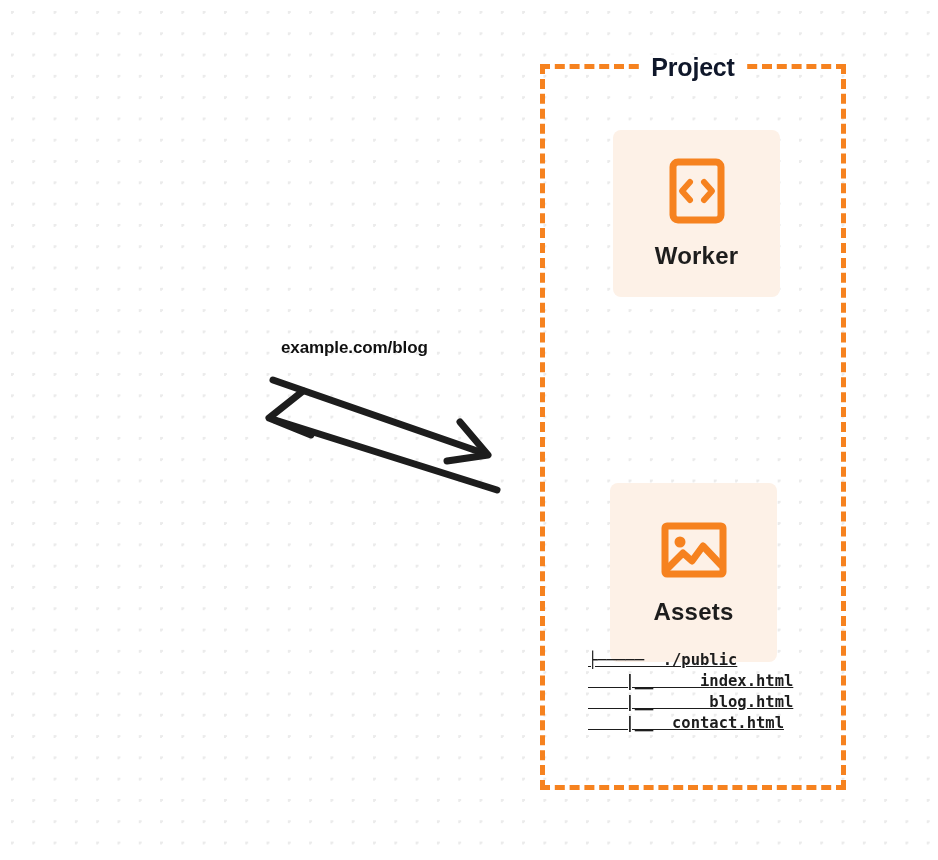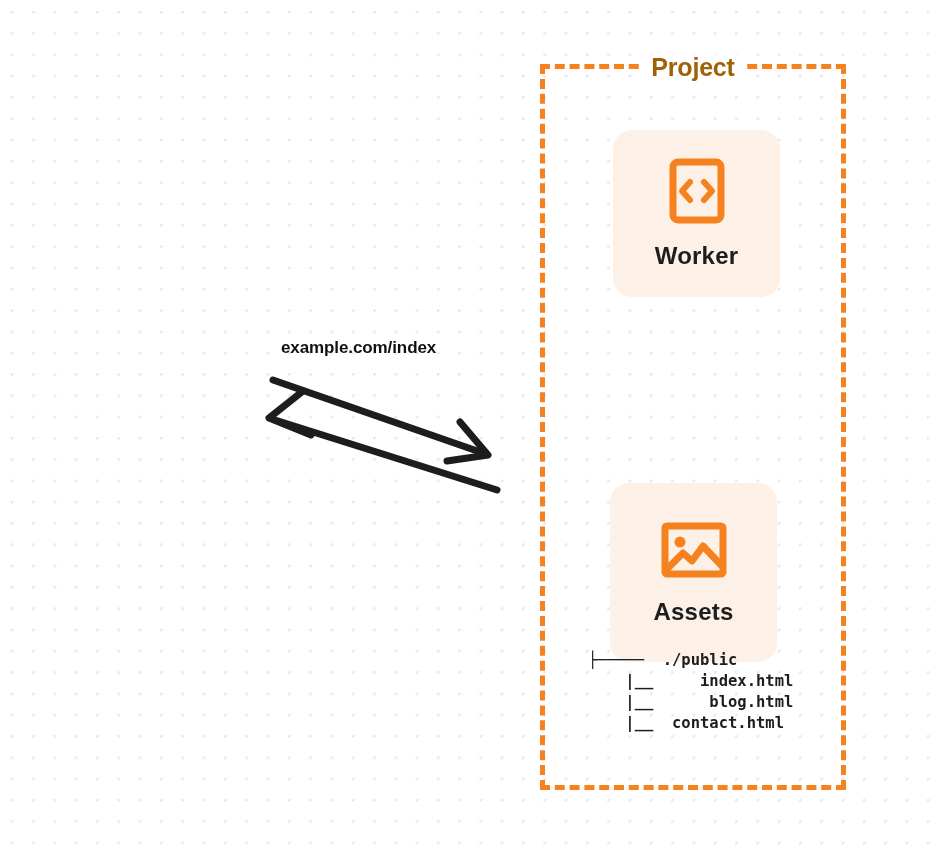--- a/index.html
+++ b/index.html
@@ -79,32 +79,32 @@
   }
   .project-title {
     position: absolute;
     left: 50%;
     top: -2px;
     transform: translate(-50%, -50%);
     background: #ffffff;
     padding: 0 9px;
     font-size: 25px;
     font-weight: bold;
-    color: #a16207;
+    color: #0f172a;
     letter-spacing: -0.2px;
     white-space: nowrap;
     line-height: 1;
     text-align: center;
   }
 
   
   .card {
     position: absolute;
     background: #fdf1e7;
-    border-radius: 19px;
+    border-radius: 8px;
     display: flex;
     flex-direction: column;
     align-items: center;
     justify-content: center;
   }
   .card-worker {
     left: 613px;
     top: 130px;
     width: 167px;
     height: 167px;
@@ -131,29 +131,30 @@
     position: absolute;
     left: 588px;
     top: 650px;
     font-family: "DejaVu Sans Mono", "Liberation Mono", monospace;
     font-size: 15.5px;
     line-height: 21px;
     color: #1d1d1d;
     white-space: pre;
     font-weight: bold;
     letter-spacing: 0px;
+    text-decoration: underline;
   }
 </style>
 </head>
 <body>
 
 <div id="canvas">
 
 
-  <div class="conn-label">example.com/index</div>
+  <div class="conn-label">example.com/blog</div>
 
   <svg class="arrows-svg" viewBox="0 0 250 140">
 
     <g>
       <line x1="18" y1="15" x2="228" y2="88" stroke="#1d1d1d" stroke-width="7" stroke-linecap="round"></line>
       <polyline points="205,57 233,90 192,96" fill="none" stroke="#1d1d1d" stroke-width="7" stroke-linecap="round" stroke-linejoin="round"></polyline>
     </g>
 
     <g>
       <line x1="20" y1="55" x2="242" y2="125" stroke="#1d1d1d" stroke-width="7" stroke-linecap="round"></line>

